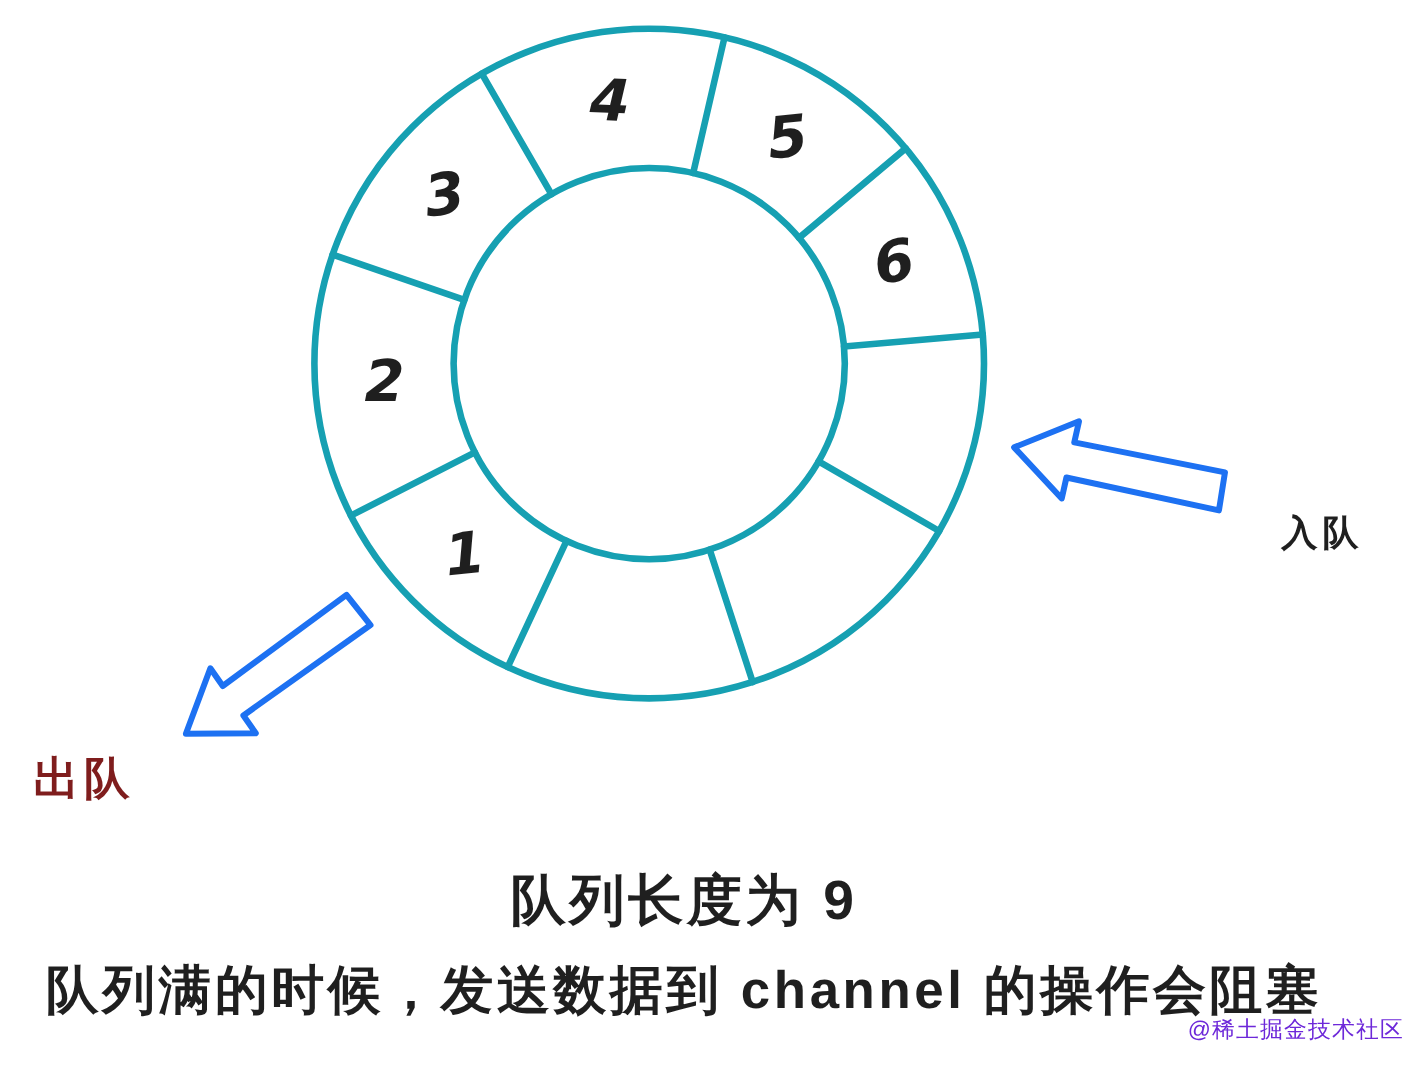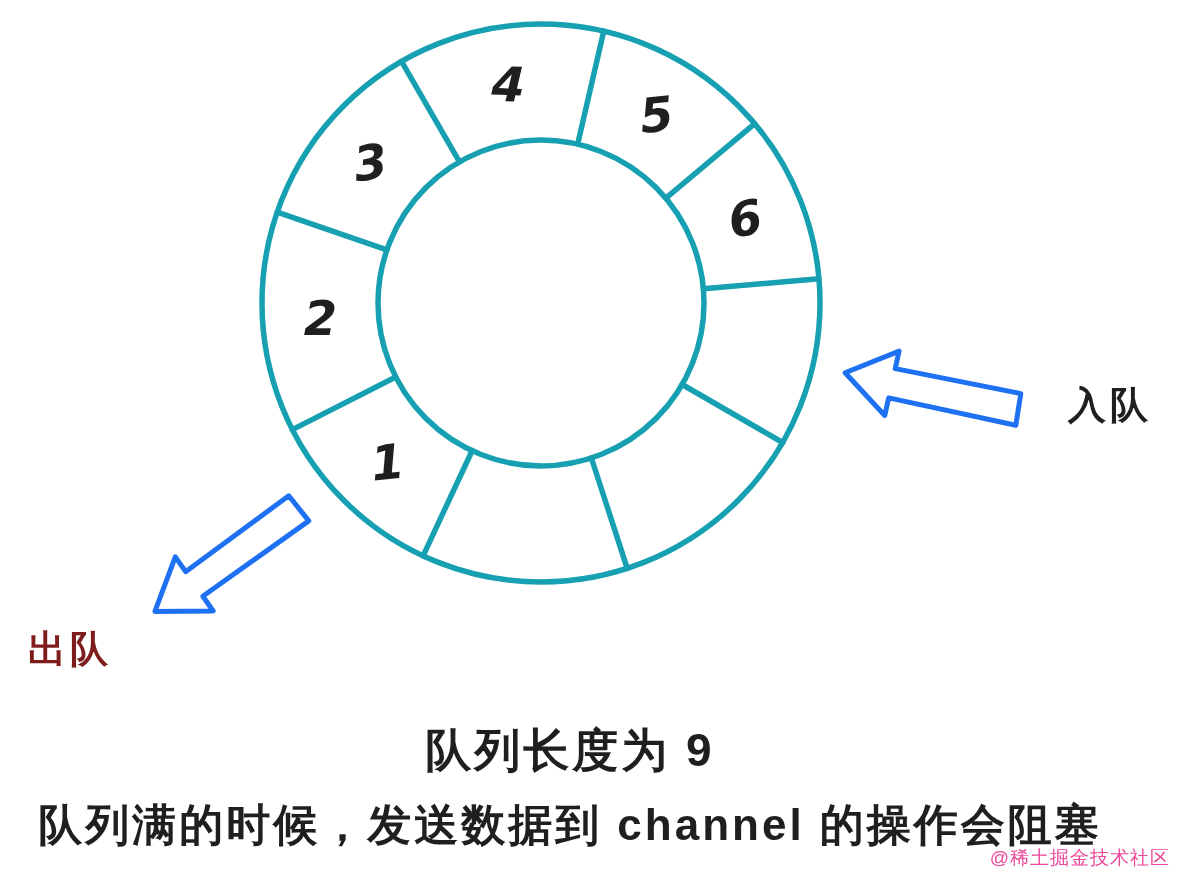--- a/index.html
+++ b/index.html
@@ -11,21 +11,21 @@
     font-family:"Liberation Sans","DejaVu Sans",sans-serif;
   }
   .stage{position:absolute;inset:0;}
   svg.diagram{position:absolute;left:0;top:0;}
   .hand-label{
     position:absolute;
     font-weight:700;
     letter-spacing:4px;
     white-space:nowrap;
   }
-  .enqueue-label{left:1068px;top:380px;font-size:38px;}
+  .enqueue-label{left:1068px;top:424px;font-size:30px;}
   .dequeue-label{left:28px;top:624px;font-size:38px;}
   .caption{
     position:absolute;
     width:100%;
     text-align:center;
     font-weight:700;
     white-space:nowrap;
     transform:translateX(-20px);
     letter-spacing:3px;
   }
@@ -66,15 +66,15 @@
     </svg>
 
   <div class="hand-label enqueue-label ink" style="color: rgb(31, 31, 31);">入队</div>
 
   <div class="hand-label dequeue-label ink" style="color: #7f1d1d;">出队</div>
 
   <div class="caption caption1 ink" style="color: rgb(31, 31, 31);">队列长度为 9</div>
 
   <div class="caption caption2 ink" style="color: rgb(31, 31, 31);">队列满的时候，发送数据到 channel 的操作会阻塞</div>
 
-  <div class="watermark" style="color: #ec4899;">@稀土掘金技术社区</div>
+  <div class="watermark" style="color: #6d28d9;">@稀土掘金技术社区</div>
 
 </div>
 
 </body></html>

